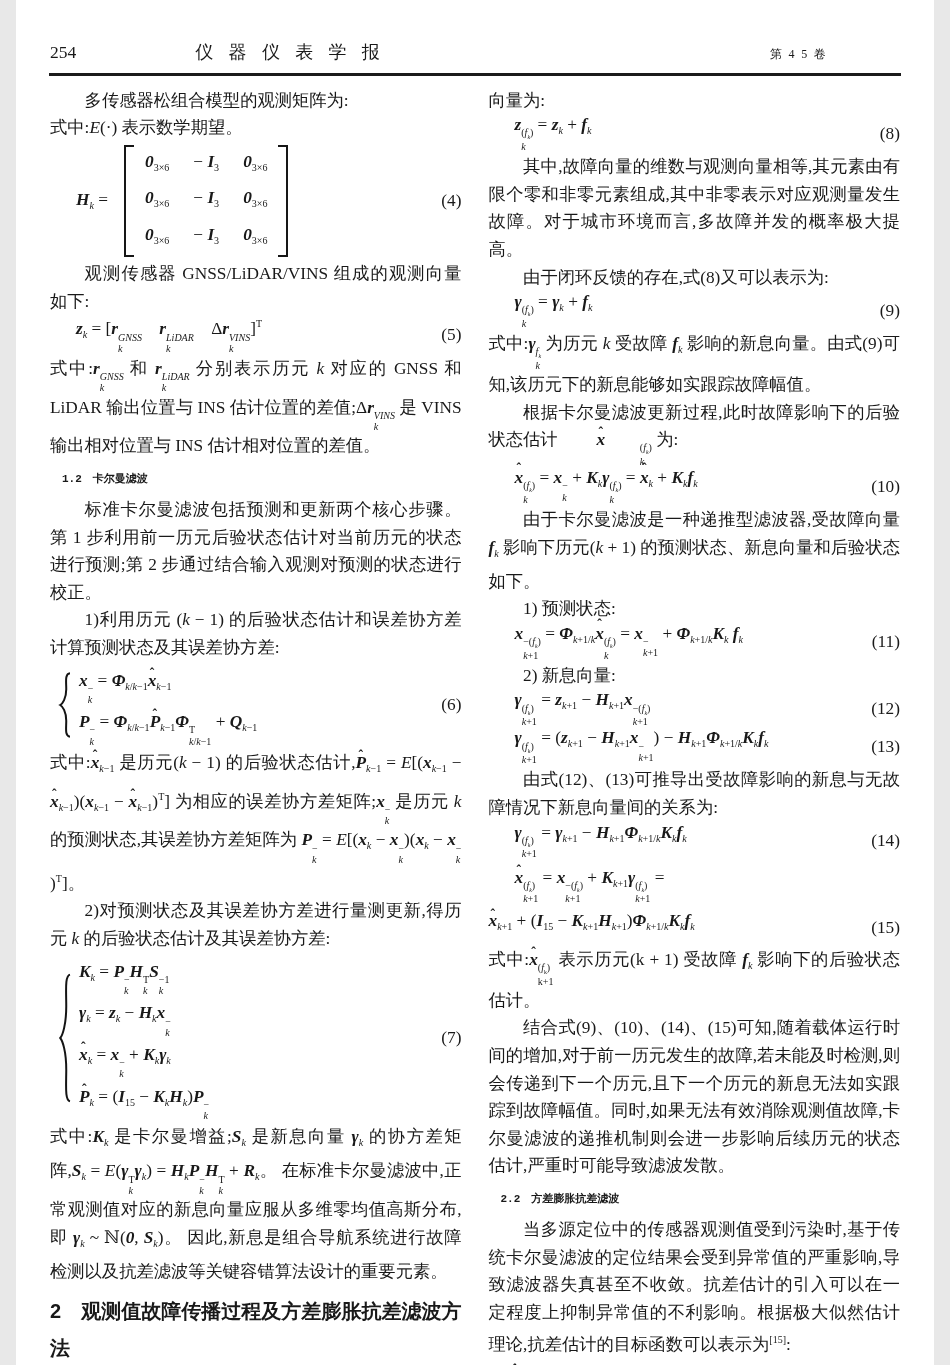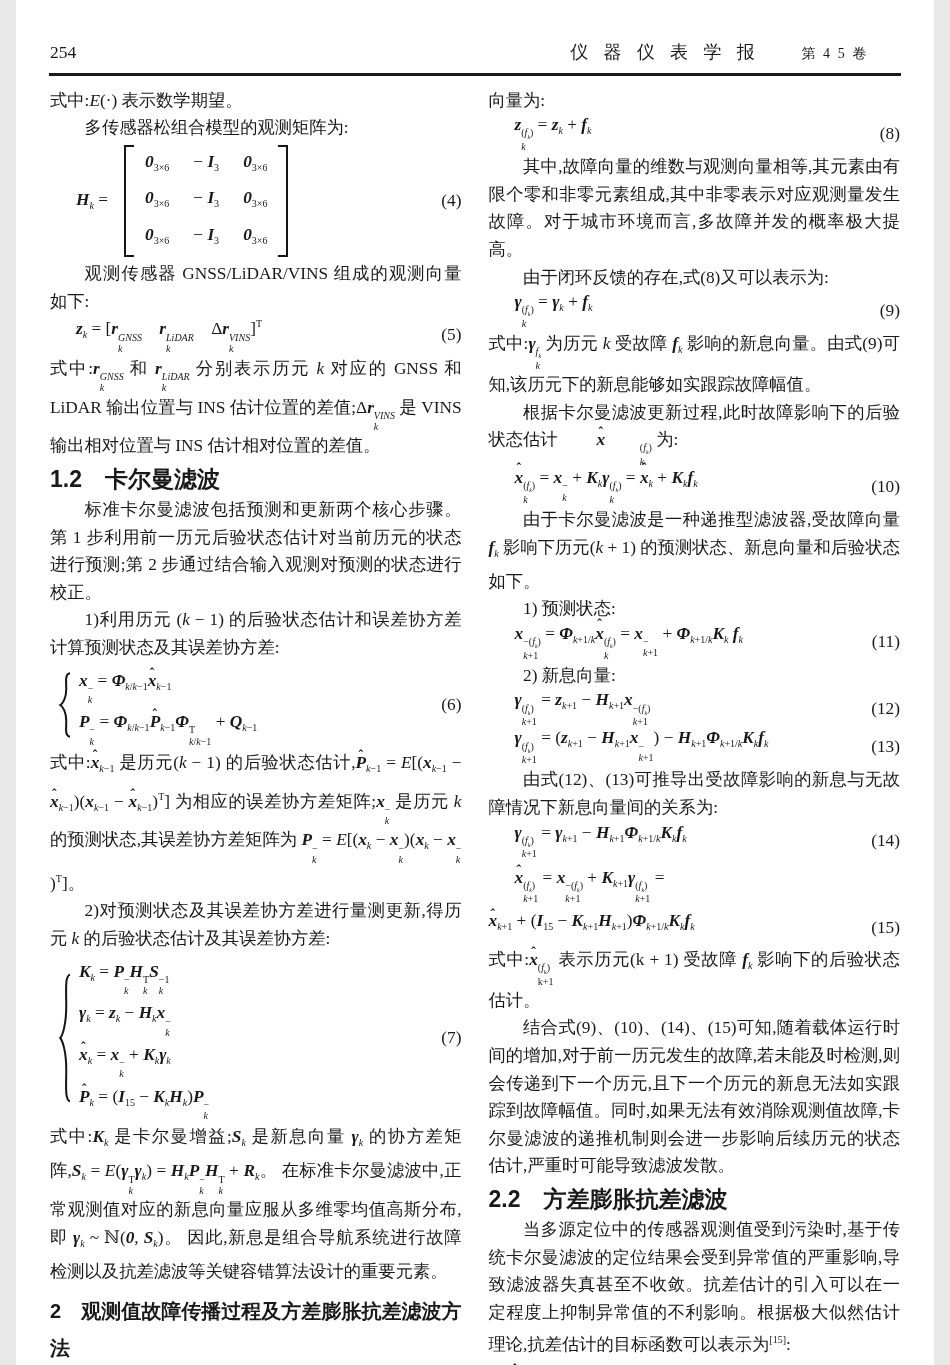--- a/index.html
+++ b/index.html
@@ -1,31 +1,31 @@
 <!DOCTYPE html>
 <html><head>
 <meta charset="utf-8">
 <style>
   html,body{margin:0;padding:0;background:#e8e8e8}
   .page{width:918px;height:1365px;background:#ffffff;color:#191919;
     font-family:"Liberation Serif","DejaVu Serif",serif;font-size:17.3px;
     position:relative;overflow:hidden;margin:0 auto}
   .header{display:flex;align-items:baseline;padding:40px 34px 9px 34px}
   .pgnum{width:130px;font-size:17.5px}
-  .jtitle{flex:1;text-align:right;font-size:18px;letter-spacing:0.85em;text-indent:0.85em}
-  .vol{width:130px;text-align:center;font-size:14px;letter-spacing:0.15em}
+  .jtitle{flex:1;text-align:left;font-size:18px;letter-spacing:0.85em;text-indent:0.85em}
+  .vol{width:130px;text-align:left;font-size:12px;letter-spacing:0.15em}
   .rule{height:2.6px;background:#1b1b1b;margin:0 33px}
   .cols{display:flex;gap:27px;padding:11px 34px 0 34px}
   .col{width:427px}
   .para{text-align:justify;line-height:27.6px}
   .para.ind{text-indent:2em}
   .h1{font-family:"Liberation Sans","DejaVu Sans",sans-serif;font-weight:bold;
       font-size:20px;line-height:36.5px;margin:8px 0 13px 0;text-align:justify}
-  .h2{font-family:Liberation Sans, sans-serif;font-weight:bold;
-      font-size:23px;margin:5px 0 3px 0;line-height:28px}
+  .h2{font-family:Liberation Mono, monospace;font-weight:bold;
+      font-size:11px;margin:5px 0 3px 12px;line-height:28px}
   .eq{display:flex;align-items:center;min-height:33px;margin:1px 0}
   .eqbody{padding-left:26px}
   .eqbody.eqcol{padding-left:0;display:flex;flex-direction:column;flex:1}
   .eqline{line-height:34px}
   .eqline.first{padding-left:26px}
   .eqnum{margin-left:auto;padding-left:6px}
   .eq.own{display:block;margin:2px 0}
   .eq.own .eqbody{padding-left:22px;line-height:32px}
   .cases{display:flex;align-items:center;margin:2px 0;padding-left:8px}
   .clines{display:flex;flex-direction:column;margin-left:6px}
@@ -56,22 +56,22 @@
 
 <div class="page">
   <div class="header">
     <div class="pgnum">254</div>
     <div class="jtitle">仪器仪表学报</div>
     <div class="vol">第 4 5 卷</div>
   </div>
   <div class="rule"></div>
   <div class="cols">
     <div class="col" id="colL">
+        <div class="para ind">多传感器松组合模型的观测矩阵为:</div>
         <div class="para">式中:<m>E</m>(·) 表示数学期望。</div>
-        <div class="para ind">多传感器松组合模型的观测矩阵为:</div>
         <div class="mx">
           <span class="lhs"><v>H</v><sub><m>k</m></sub> = </span>
           <div class="mwrap">
             <div class="mbr l"></div>
             <div class="mgrid">
               <span class="mcell"><v>0</v><sub>3×6</sub></span>
               <span class="mcell">− <v>I</v><sub>3</sub></span>
               <span class="mcell"><v>0</v><sub>3×6</sub></span>
               <span class="mcell"><v>0</v><sub>3×6</sub></span>
               <span class="mcell">− <v>I</v><sub>3</sub></span>

